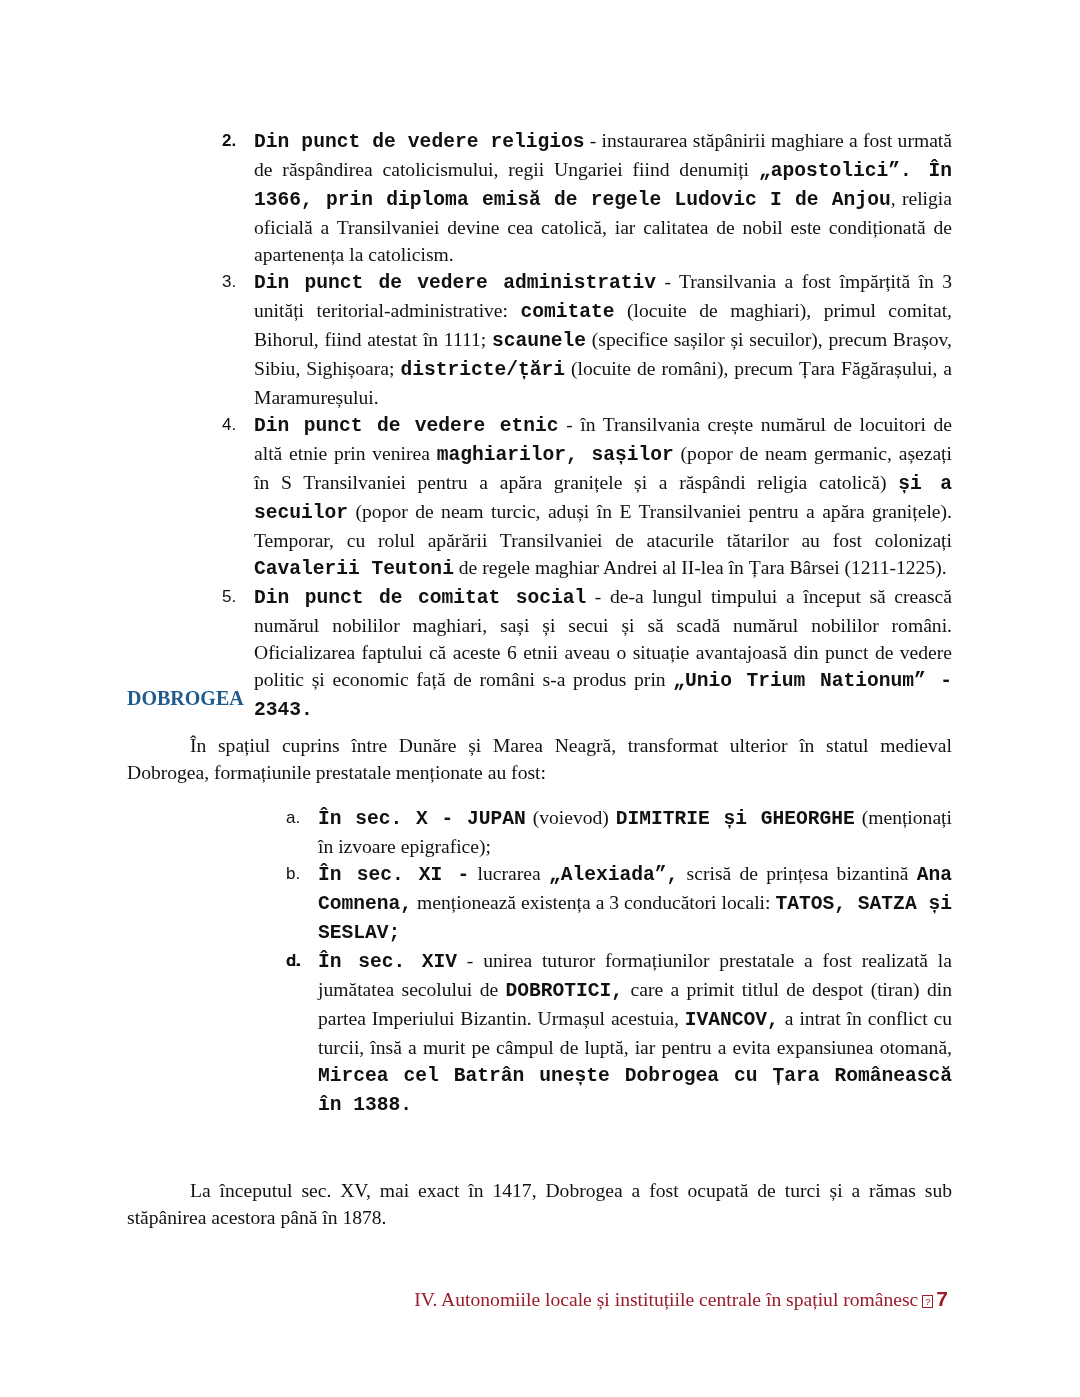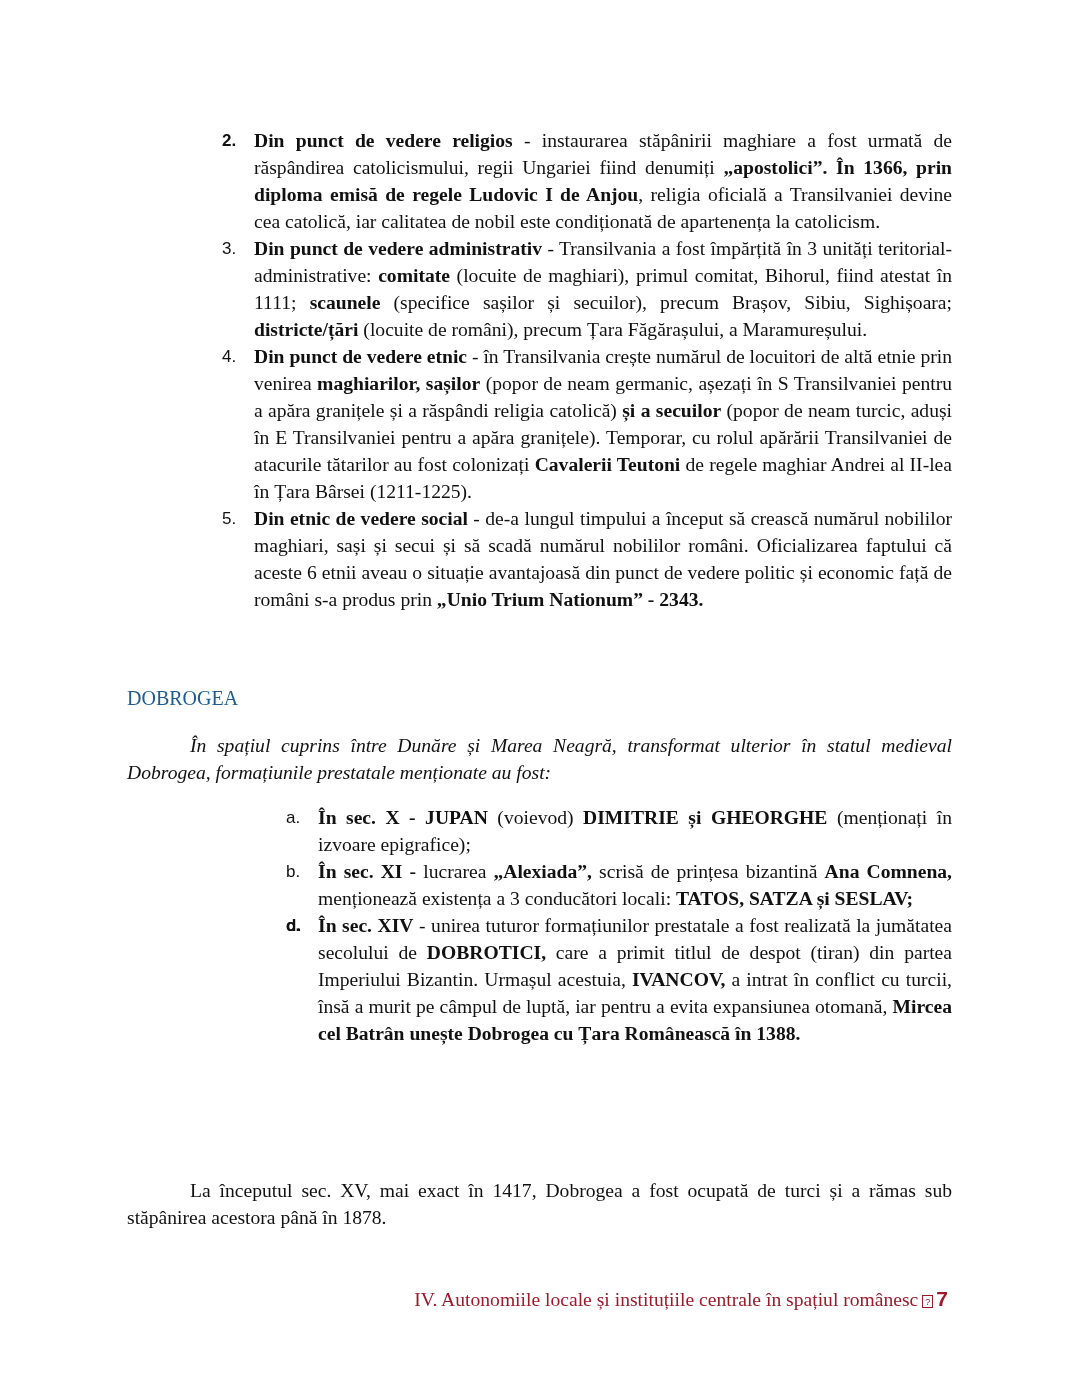--- a/index.html
+++ b/index.html
@@ -1,28 +1,28 @@
 <!DOCTYPE html>
 <html><head>
 <meta charset="utf-8">
 <style>
   html, body { margin: 0; padding: 0; background: #ffffff; }
   body { width: 1080px; height: 1397px; position: relative; overflow: hidden;
          font-family: "Liberation Serif", serif; color: #111111; }
   .page { position: absolute; left: 0; top: 0; width: 1080px; height: 1397px; }
   .txt { font-size: 19.6px; line-height: 27px; text-align: justify; }
-  b, .b { font-weight: bold; }
+  b, .b { font-weight: bold; font-family: Liberation Mono, monospace; }
   .list1 { position: absolute; left: 254px; top: 127px; width: 698px; }
   .item { position: relative; }
   .marker { position: absolute; left: -32px; top: 0; font-family: "Liberation Sans", sans-serif;
             font-size: 17px; line-height: 27px; }
   .marker.bold { font-weight: bold; }
-  .heading { position: absolute; left: 127px; top: 687px; font-size: 20px; font-weight: normal;
+  .heading { position: absolute; left: 127px; top: 687px; font-size: 20px; font-weight: bold;
              color: #1f5b8f; letter-spacing: 0px; }
-  .para1 { position: absolute; left: 127px; top: 732px; width: 825px; font-style: italic; }
+  .para1 { position: absolute; left: 127px; top: 732px; width: 825px; }
   .para1 .indent, .para2 .indent { display: inline-block; width: 63px; }
   .list2 { position: absolute; left: 318px; top: 804px; width: 634px; }
   .para2 { position: absolute; left: 127px; top: 1177px; width: 825px; }
   .footer { position: absolute; right: 132px; top: 1287px; font-size: 19.6px; color: #9b1b2a;
             white-space: nowrap; }
   .footer .sep { display: inline-block; width: 11px; height: 13px; border: 1.2px solid #9b1b2a;
                  font-family: "Liberation Sans", sans-serif; font-size: 9px; line-height: 12px;
                  text-align: center; vertical-align: 1px; margin: 0 3px 0 4px; box-sizing: border-box; }
   .footer .num { font-family: "Liberation Sans", sans-serif; font-weight: bold; font-size: 21px; }
 </style>
@@ -39,21 +39,21 @@
     <div class="item">
       <span class="marker">3.</span>
       <span class="content"><b>Din punct de vedere administrativ</b><span> - Transilvania a fost împărțită în 3 unități teritorial-administrative: </span><b>comitate</b><span> (locuite de maghiari), primul comitat, Bihorul, fiind atestat în 1111; </span><b>scaunele</b><span> (specifice sașilor și secuilor), precum Brașov, Sibiu, Sighișoara; </span><b>districte/țări</b><span> (locuite de români), precum Țara Făgărașului, a Maramureșului.</span></span>
     </div>
     <div class="item">
       <span class="marker">4.</span>
       <span class="content"><b>Din punct de vedere etnic</b><span> - în Transilvania crește numărul de locuitori de altă etnie prin venirea </span><b>maghiarilor, sașilor</b><span> (popor de neam germanic, așezați în S Transilvaniei pentru a apăra granițele și a răspândi religia catolică) </span><b>și a secuilor</b><span> (popor de neam turcic, aduși în E Transilvaniei pentru a apăra granițele). Temporar, cu rolul apărării Transilvaniei de atacurile tătarilor au fost colonizați </span><b>Cavalerii Teutoni</b><span> de regele maghiar Andrei al II-lea în Țara Bârsei (1211-1225).</span></span>
     </div>
     <div class="item">
       <span class="marker">5.</span>
-      <span class="content"><b>Din etnic de vedere social</b><span> - de-a lungul timpului a început să crească numărul nobililor maghiari, sași și secui și să scadă numărul nobililor români. Oficializarea faptului că aceste 6 etnii aveau o situație avantajoasă din punct de vedere politic și economic față de români s-a produs prin </span><b>„Unio Trium Nationum” - 2343.</b></span>
+      <span class="content"><b>Din punct de comitat social</b><span> - de-a lungul timpului a început să crească numărul nobililor maghiari, sași și secui și să scadă numărul nobililor români. Oficializarea faptului că aceste 6 etnii aveau o situație avantajoasă din punct de vedere politic și economic față de români s-a produs prin </span><b>„Unio Trium Nationum” - 2343.</b></span>
     </div>
   </div>
 
   <div class="heading" style="color: rgb(31, 91, 143);">DOBROGEA</div>
 
   <div class="para1 txt"><span class="indent"></span><span>În spațiul cuprins între Dunăre și Marea Neagră, transformat ulterior în statul medieval Dobrogea, formațiunile prestatale menționate au fost:</span></div>
 
   <div class="list2 txt">
     <div class="item">
       <span class="marker">a.</span>

